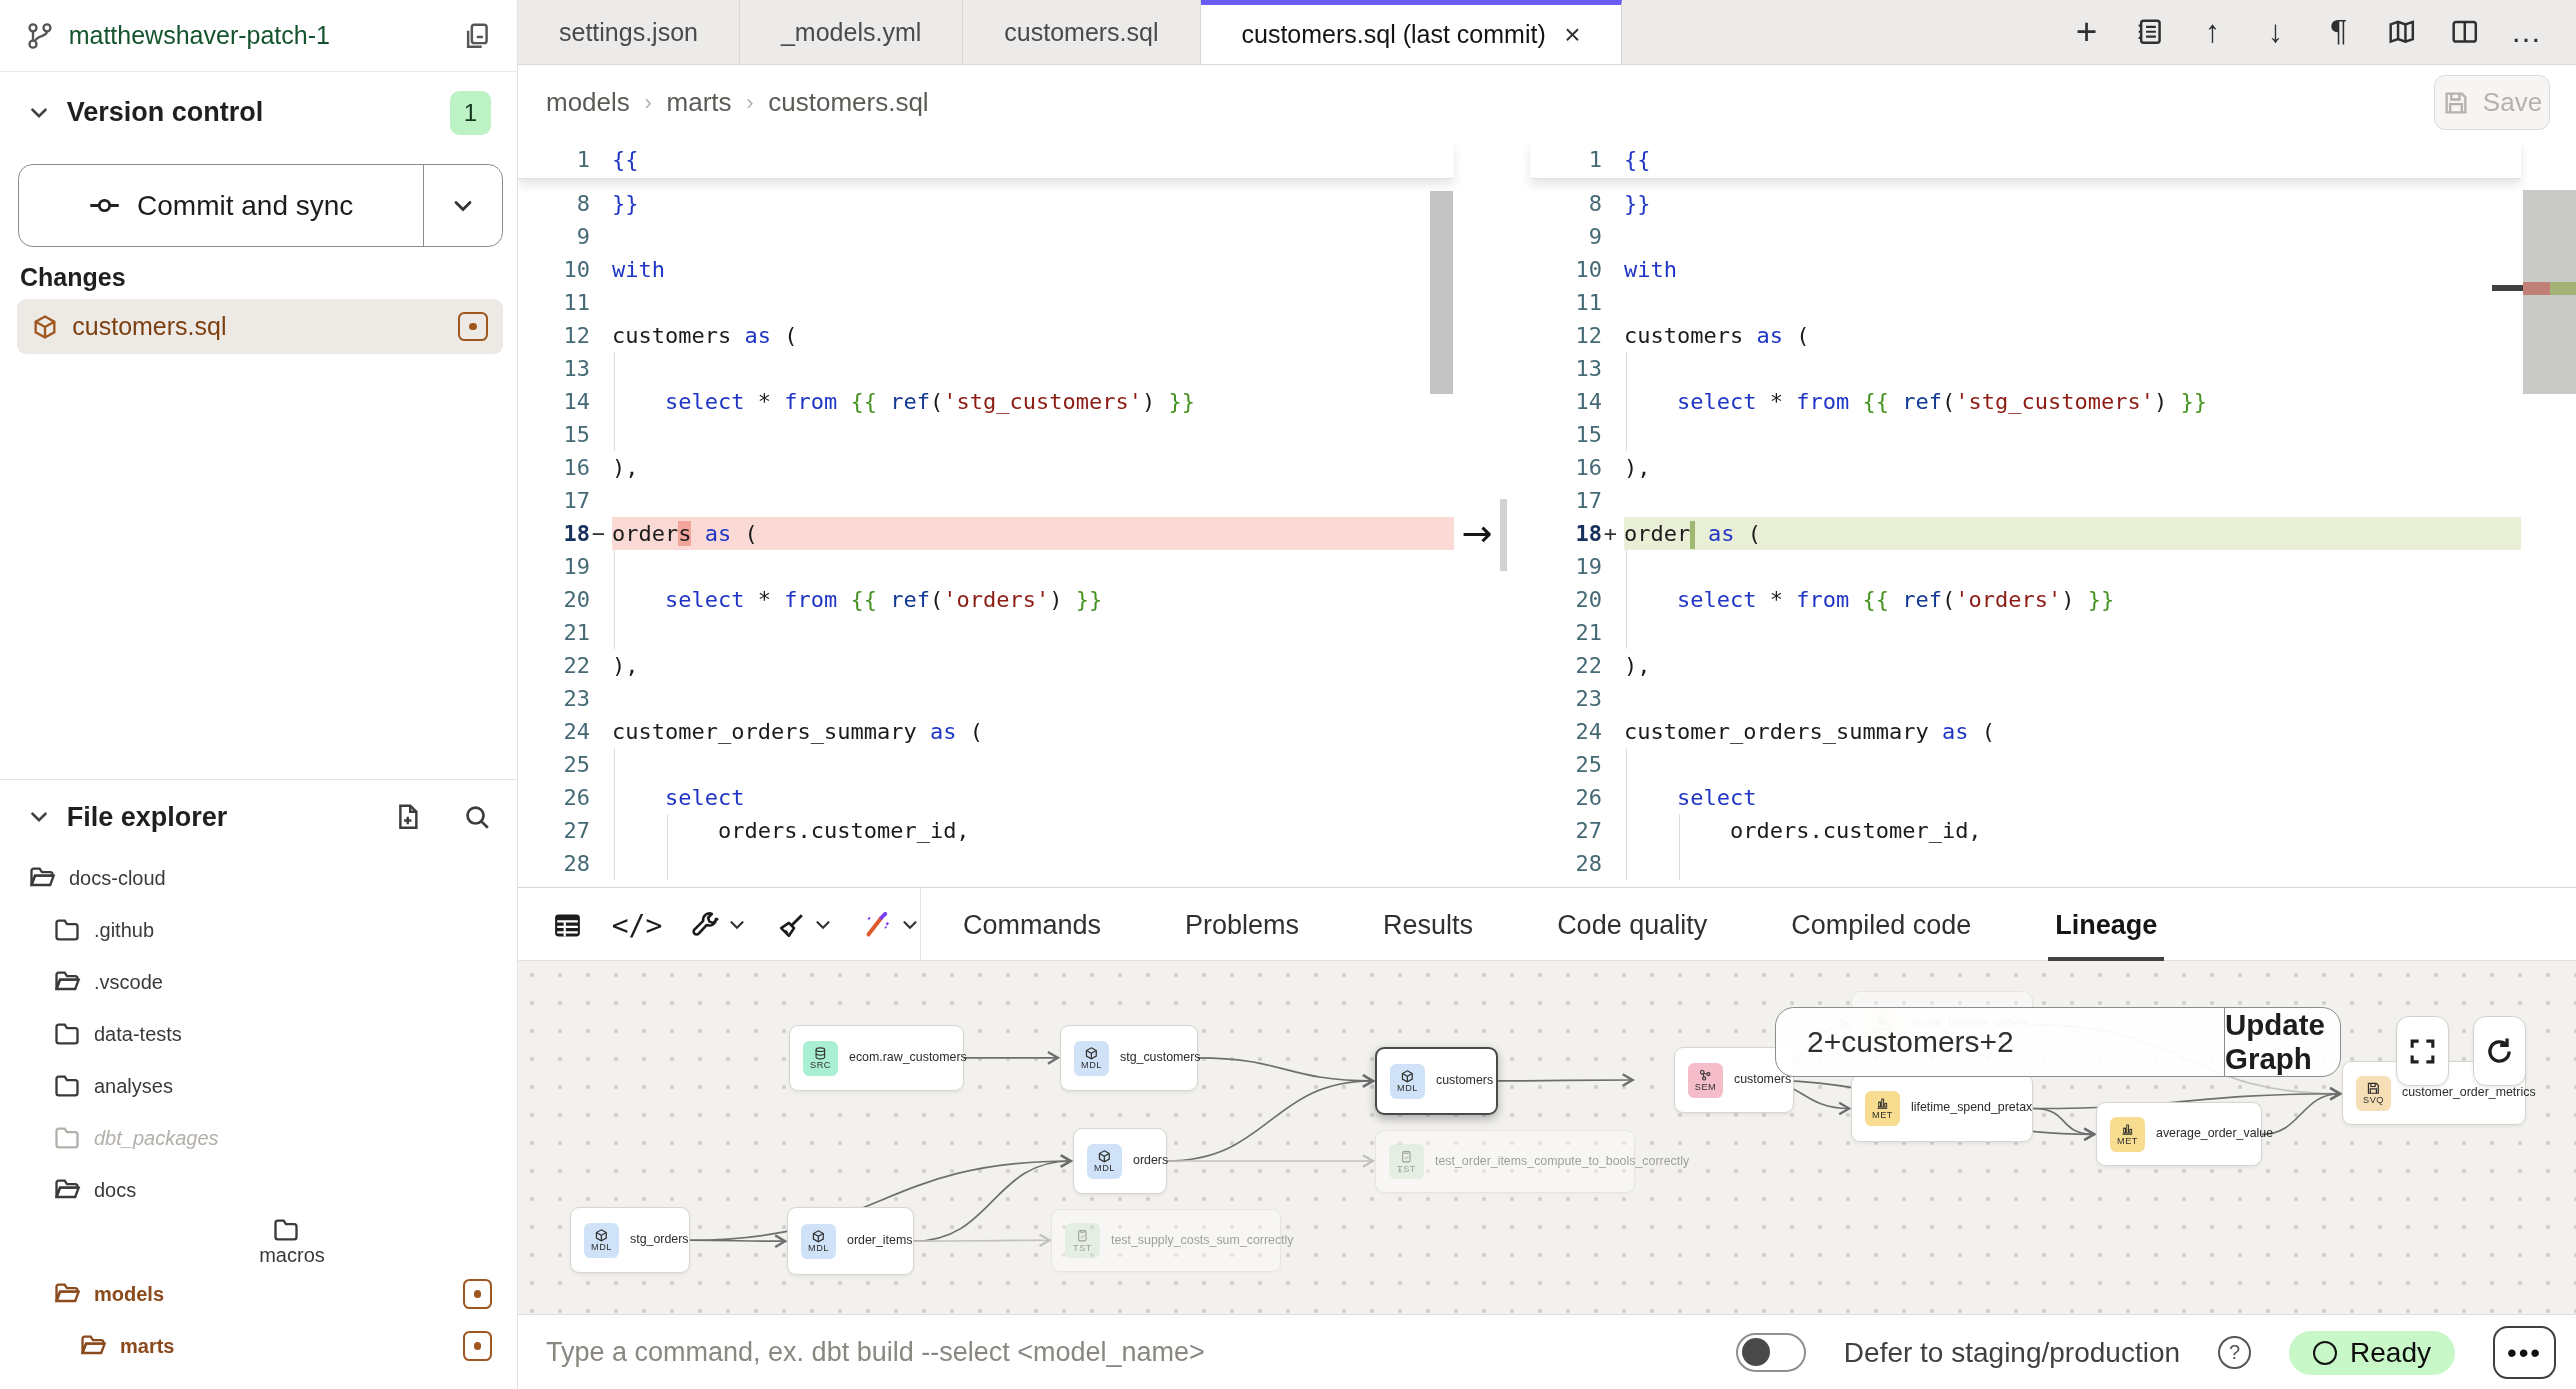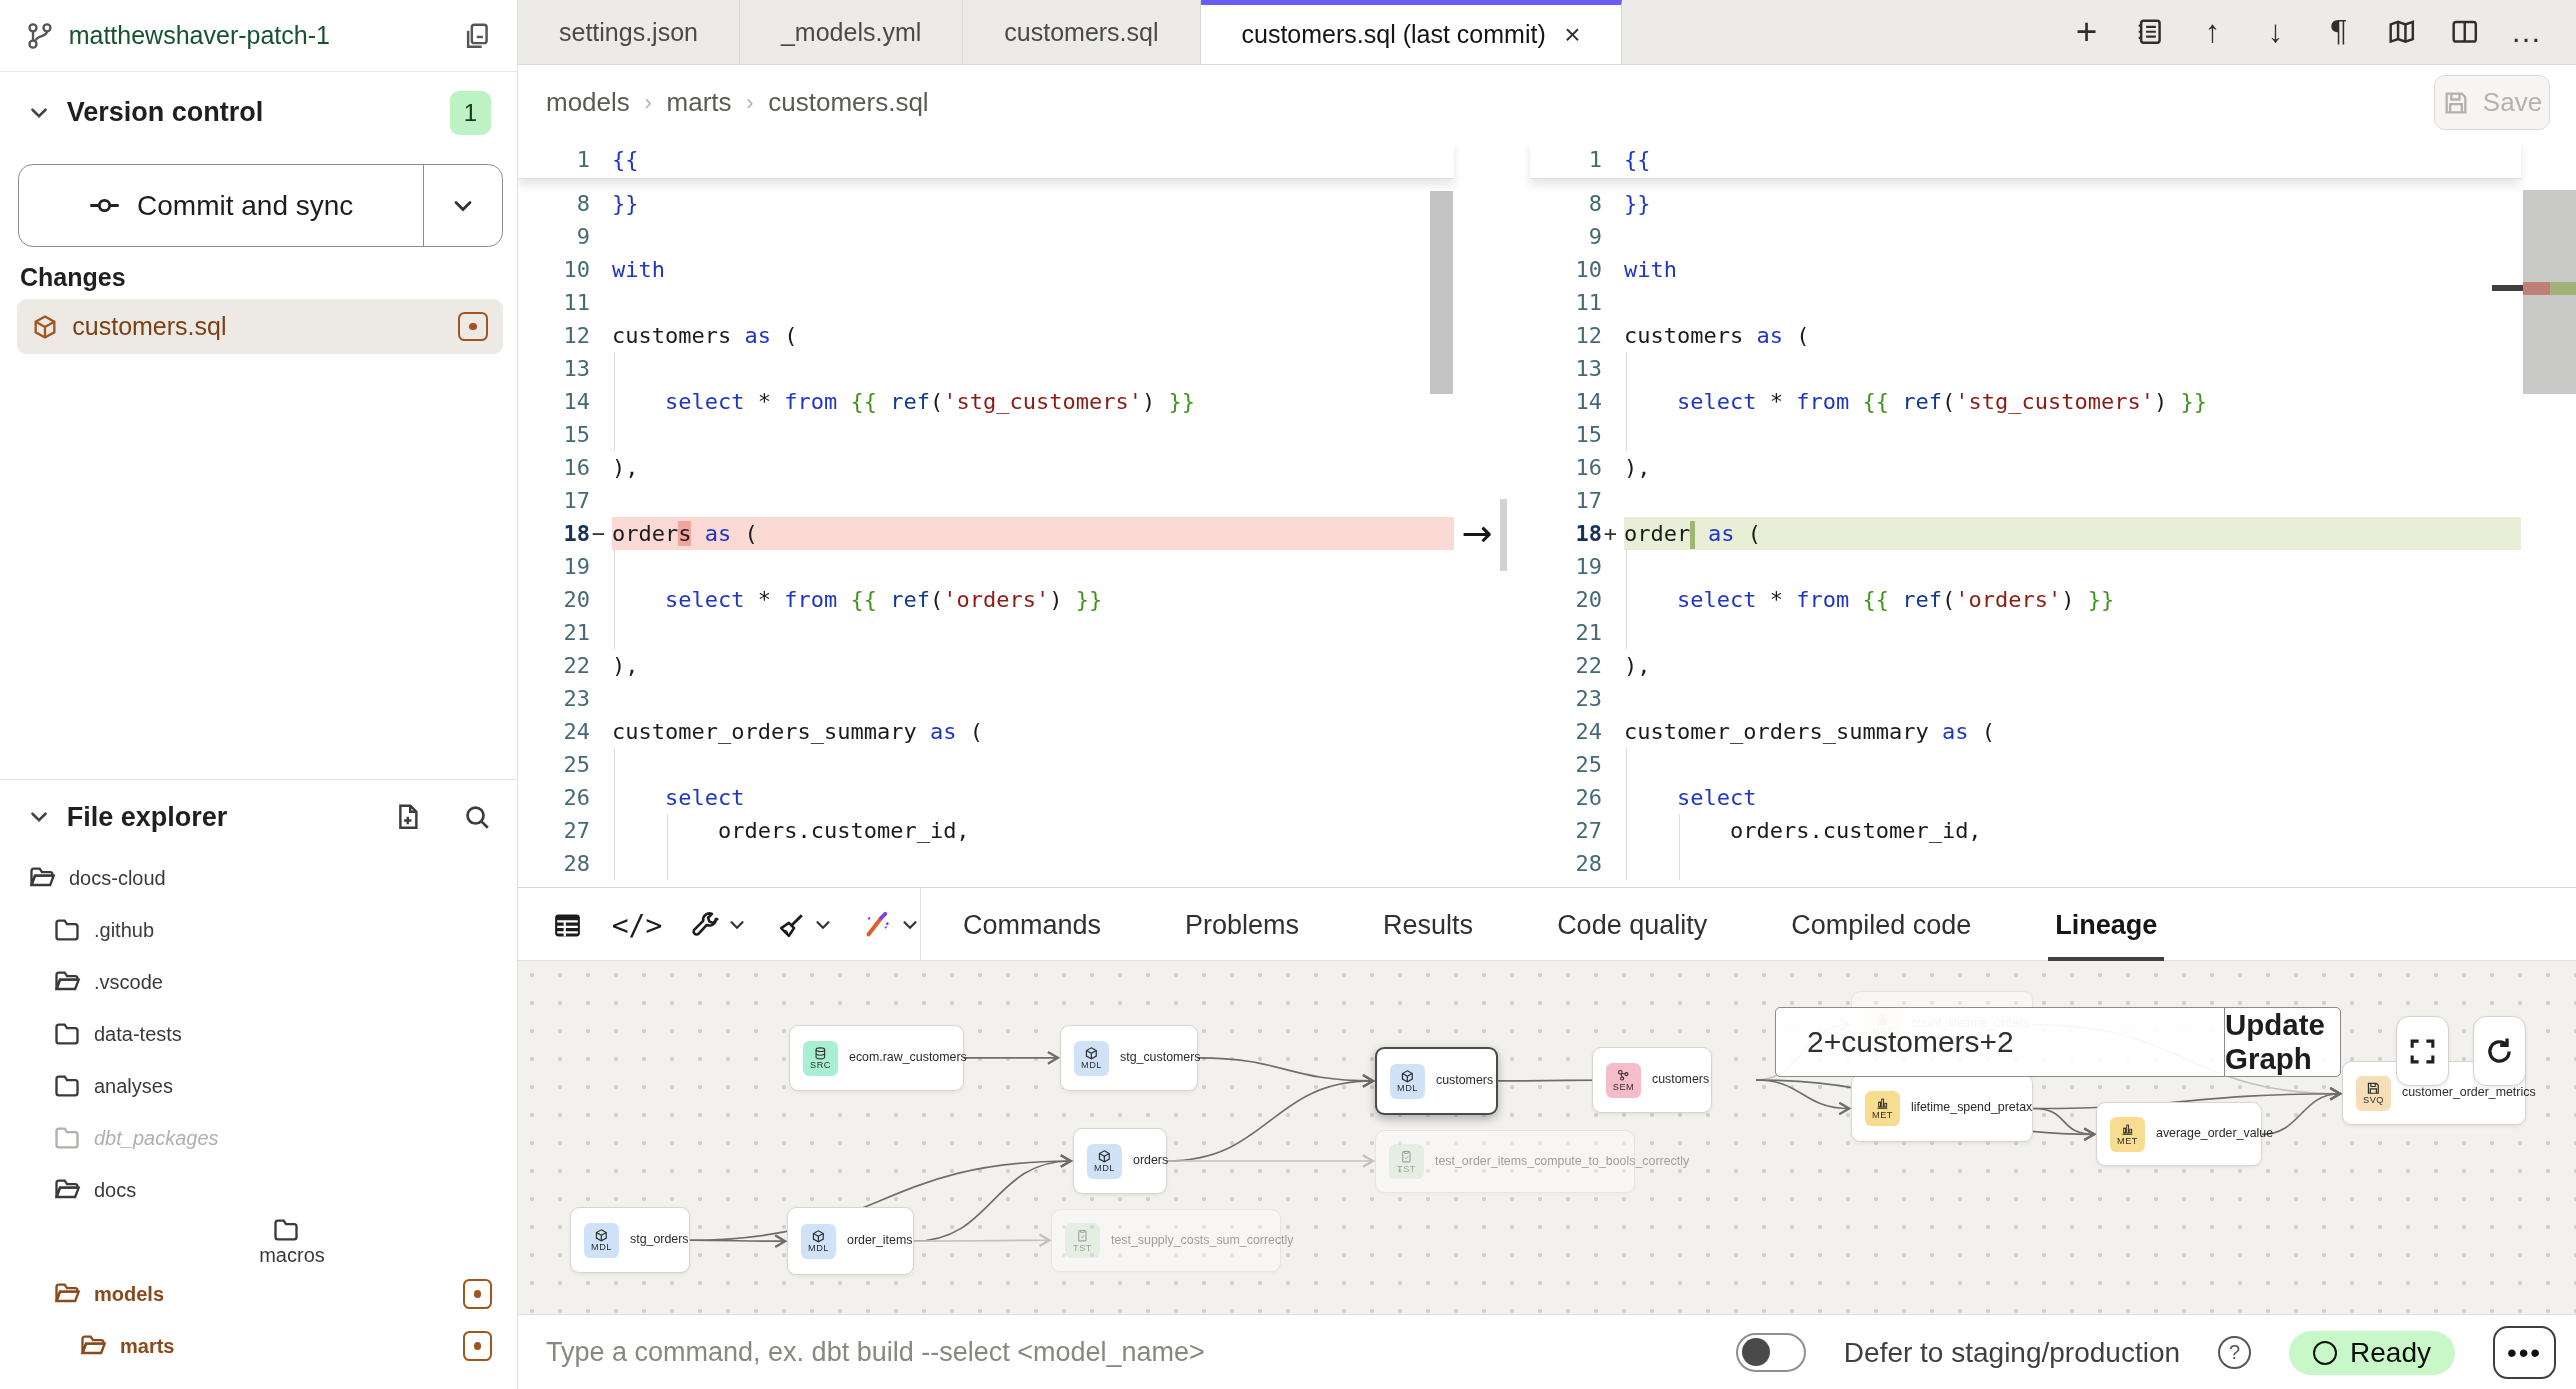--- a/index.html
+++ b/index.html
@@ -129,21 +129,21 @@
     box-shadow:0 1.8px 3.7px rgba(0,0,0,.06); cursor:pointer; }
   .lnode.selected { border:2.8px solid #4a4a4a; box-shadow:0 3.7px 9.2px rgba(0,0,0,.28); }
   .lnode.faded { opacity:.42; }
   .nbadge { width:35px; height:35px; border-radius:6.4px; display:flex; flex-direction:column;
     align-items:center; justify-content:center; flex:0 0 35px; }
   .nbadge .btype { font-size:9.2px; color:#30302e; letter-spacing:0.5px; }
   .nlabel { font-size:12.4px; color:#2b2b2b; line-height:1.25; }
   .b-SRC { background:#a9efd4; } .b-MDL { background:#cfe2f7; } .b-SEM { background:#f5bdc9; }
   .b-MET { background:#f8dd90; } .b-TST { background:#d5ecd3; } .b-SVQ { background:#f6deb6; }
   #graph-search { position:absolute; left:1257px; top:46px; width:566px; height:70px;
-    background:rgba(255,255,255,.9); border:1.8px solid #8b8b8b; border-radius:5px;
+    background:rgba(255,255,255,.9); border:1.8px solid #8b8b8b; border-radius:19px;
     display:flex; align-items:stretch; z-index:5; }
   #graph-query { flex:1; border:none; background:transparent; outline:none;
     font-size:30px; color:#2f2f2f; padding:0 31px; font-family:"Liberation Sans",sans-serif; }
   #update-graph { width:212px; border-left:1.8px solid #8b8b8b; display:flex; align-items:center;
     justify-content:center; font-size:29.5px; font-weight:bold; color:#1d1d1d; cursor:pointer; }
   .gbtn { position:absolute; top:55px; width:53px; height:70px; background:#fff;
     border:1.8px solid #d4d2ce; border-radius:13px; display:flex; align-items:center;
     justify-content:center; box-shadow:0 1.8px 3.7px rgba(0,0,0,.07); cursor:pointer; z-index:5; }
   #btn-fullscreen { left:1878px; } #btn-refresh { left:1955px; }
 
@@ -838,21 +838,21 @@
         </div>
         <div class="lnode selected" style="left: 857px; top: 86px; width: 123px; height: 68px;">
           <div class="nbadge b-MDL">
             <svg class="ic" width="14.7" height="14.7" viewBox="0 0 24 24" style="color:#30302e">
               <use href="#g-cube"></use>
             </svg>
             <span class="btype">MDL</span>
           </div>
           <div class="nlabel">customers</div>
         </div>
-        <div class="lnode" style="left: 1074px; top: 86px; width: 120px; height: 66px;">
+        <div class="lnode" style="left: 1156px; top: 86px; width: 120px; height: 66px;">
           <div class="nbadge b-SEM">
             <svg class="ic" width="14.7" height="14.7" viewBox="0 0 24 24" style="color:#30302e">
               <use href="#g-sem"></use>
             </svg>
             <span class="btype">SEM</span>
           </div>
           <div class="nlabel">customers</div>
         </div>
         <div class="lnode" style="left: 555px; top: 167px; width: 94px; height: 66px;">
           <div class="nbadge b-MDL">

